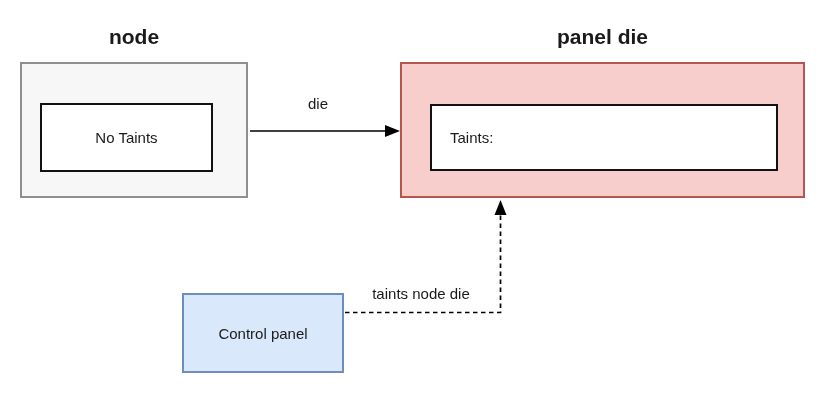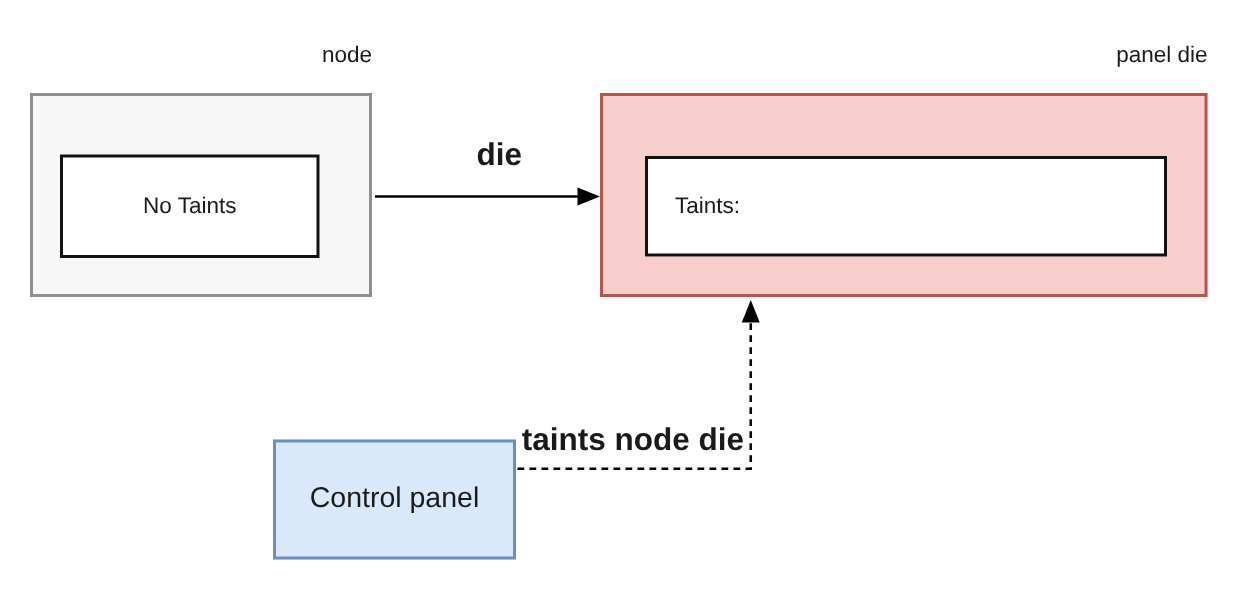--- a/index.html
+++ b/index.html
@@ -12,29 +12,29 @@
     position: relative;
     width: 825px;
     height: 401px;
     background: #ffffff;
     overflow: hidden;
     color: #1a1a1a;
   }
   .abs { position: absolute; box-sizing: border-box; }
 
   .shape-title {
-    font-weight: normal;
-    font-size: 15px;
-    text-align: right;
+    font-weight: bold;
+    font-size: 21px;
+    text-align: center;
     line-height: 18px;
   }
   .edge-label {
-    font-weight: bold;
-    font-size: 21px;
-    text-align: right;
+    font-weight: normal;
+    font-size: 15px;
+    text-align: center;
     line-height: 18px;
     white-space: nowrap;
   }
 
   .outer-node {
     border: 2px solid #8f8f8f;
     background: #f7f7f7;
   }
   .inner-box {
     border: 2px solid #121212;
@@ -52,21 +52,21 @@
     padding-right: 6px;
     line-height: 21px;
     text-align: center;
   }
   .control-panel {
     border: 2px solid #6c8ebf;
     background: #dae8fc;
     display: flex;
     align-items: center;
     justify-content: center;
-    font-size: 19px;
+    font-size: 15px;
   }
   svg.wires {
     position: absolute;
     left: 0; top: 0;
     width: 825px;
     height: 401px;
     pointer-events: none;
   }
 </style>
 </head>

